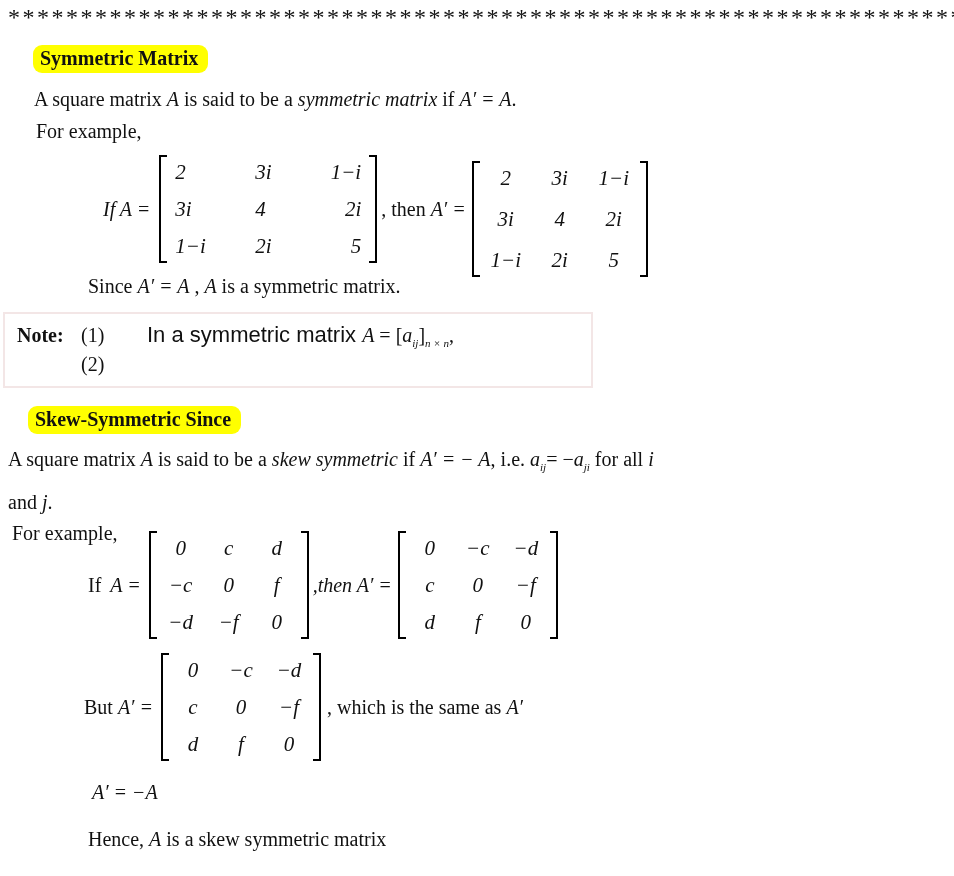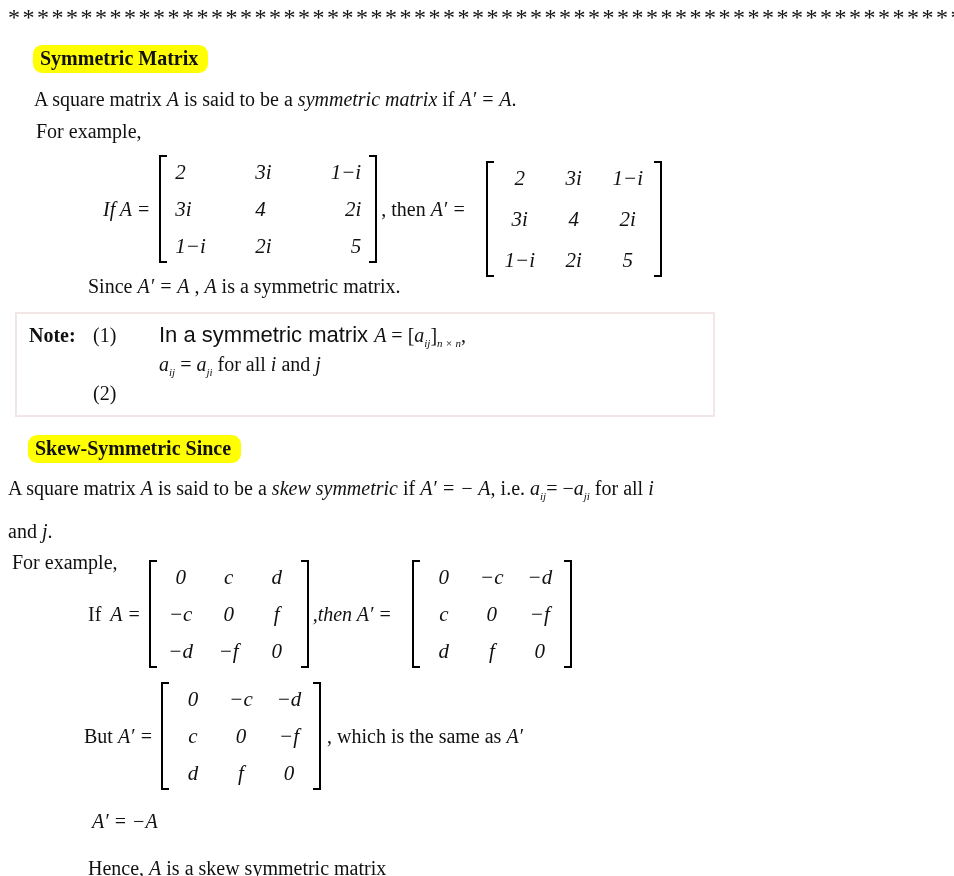--- a/index.html
+++ b/index.html
@@ -14,21 +14,21 @@
   .ast { padding: 4px 4px 0 8px; font-size: 24px; letter-spacing: 2.5px; white-space: nowrap; overflow: hidden; }
   .h1-wrap { margin: 14px 0 0 33px; }
   .h2-wrap { margin: 18px 0 0 28px; }
   .hl { display: inline-block; background: #ffff00; font-weight: bold; font-size: 20px; padding: 2px 10px 3px 7px; border-radius: 9px; }
   .it { font-style: italic; }
   p { margin: 0; }
   .p-intro { margin: 15px 0 0 34px; }
   .p-forex1 { margin: 9px 0 0 36px; }
   .p-since { margin: 8px 0 0 88px; }
   .notebox {
-    margin: 14px 0 0 15px; width: 700px;
+    margin: 14px 0 0 3px; width: 590px;
     border: 2px solid #f3e6e6;
     display: grid; grid-template-columns: 64px 66px auto;
     padding: 8px 6px 10px 12px; row-gap: 4px;
     align-items: baseline;
   }
   .note-label { font-weight: bold; }
   .gc2 { grid-column: 2; }
   .gc3 { grid-column: 3; }
   .sans { font-family: "Liberation Sans", sans-serif; font-size: 22px; }
   .msub { font-style: italic; font-size: 11px; vertical-align: -5px; }
@@ -50,21 +50,21 @@
   .g-sym1 .c:nth-child(3n+1) { min-width: 44px; text-align: left; }
   .g-sym1 .c:nth-child(3n+2) { min-width: 26px; text-align: left; }
   .g-sym1 .c:nth-child(3n)   { min-width: 44px; text-align: right; }
   .g-sym2 { column-gap: 18px; row-gap: 19px; }
   .g-sym2 .c { min-width: 36px; text-align: center; }
   .g-skew { column-gap: 16px; row-gap: 15px; }
   .g-skew .c { min-width: 32px; text-align: center; }
   .down10 { position: relative; top: 10px; }
   .lbl-if { margin-right: 9px; }
   .lbl-math { margin-right: 8px; }
-  .midwrap { margin: 0 20px 0 4px; text-align: center; }
+  .midwrap { margin: 0 6px 0 4px; text-align: center; }
   .tailwrap { margin-left: 6px; }
 </style>
 </head>
 <body>
 
 <div class="ast">******************************************************************</div>
 
 <div class="h1-wrap">
   <span class="hl">Symmetric Matrix</span>
 </div>
@@ -87,21 +87,20 @@
     <span class="br r"></span>
   </span>
 </div>
 
 <p class="p-since"><span>Since </span><span class="it">A′ = A</span><span> , </span><span class="it">A</span><span> is a symmetric matrix.</span></p>
 
 <div class="notebox">
   <span class="note-label">Note:</span>
   <span>(1)</span>
   <span><span class="sans">In a symmetric matrix </span><span class="it">A</span><span> = [</span><span class="it">a</span><span class="msub">ij</span><span>]</span><span class="msub">n × n</span><span>,</span></span>
-  <span class="gc3"><span class="it">a</span><span class="msub">ij</span><span> = </span><span class="it">a</span><span class="msub">ji</span><span> for all </span><span class="it">i</span><span> and </span><span class="it">j</span></span>
   <span class="gc2">(2)</span>
 </div>
 
 <div class="h2-wrap">
   <span class="hl">Skew-Symmetric Since</span>
 </div>
 
 <div class="p-skewintro">
   <p><span>A square matrix </span><span class="it">A</span><span> is said to be a </span><span class="it">skew symmetric</span><span> if </span><span class="it">A′ = − A</span><span>, i.e. </span><span class="it">a</span><span class="msub">ij</span><span>= −</span><span class="it">a</span><span class="msub">ji</span><span> for all </span><span class="it">i</span></p>
   <p><span>and </span><span class="it">j</span><span>.</span></p>

